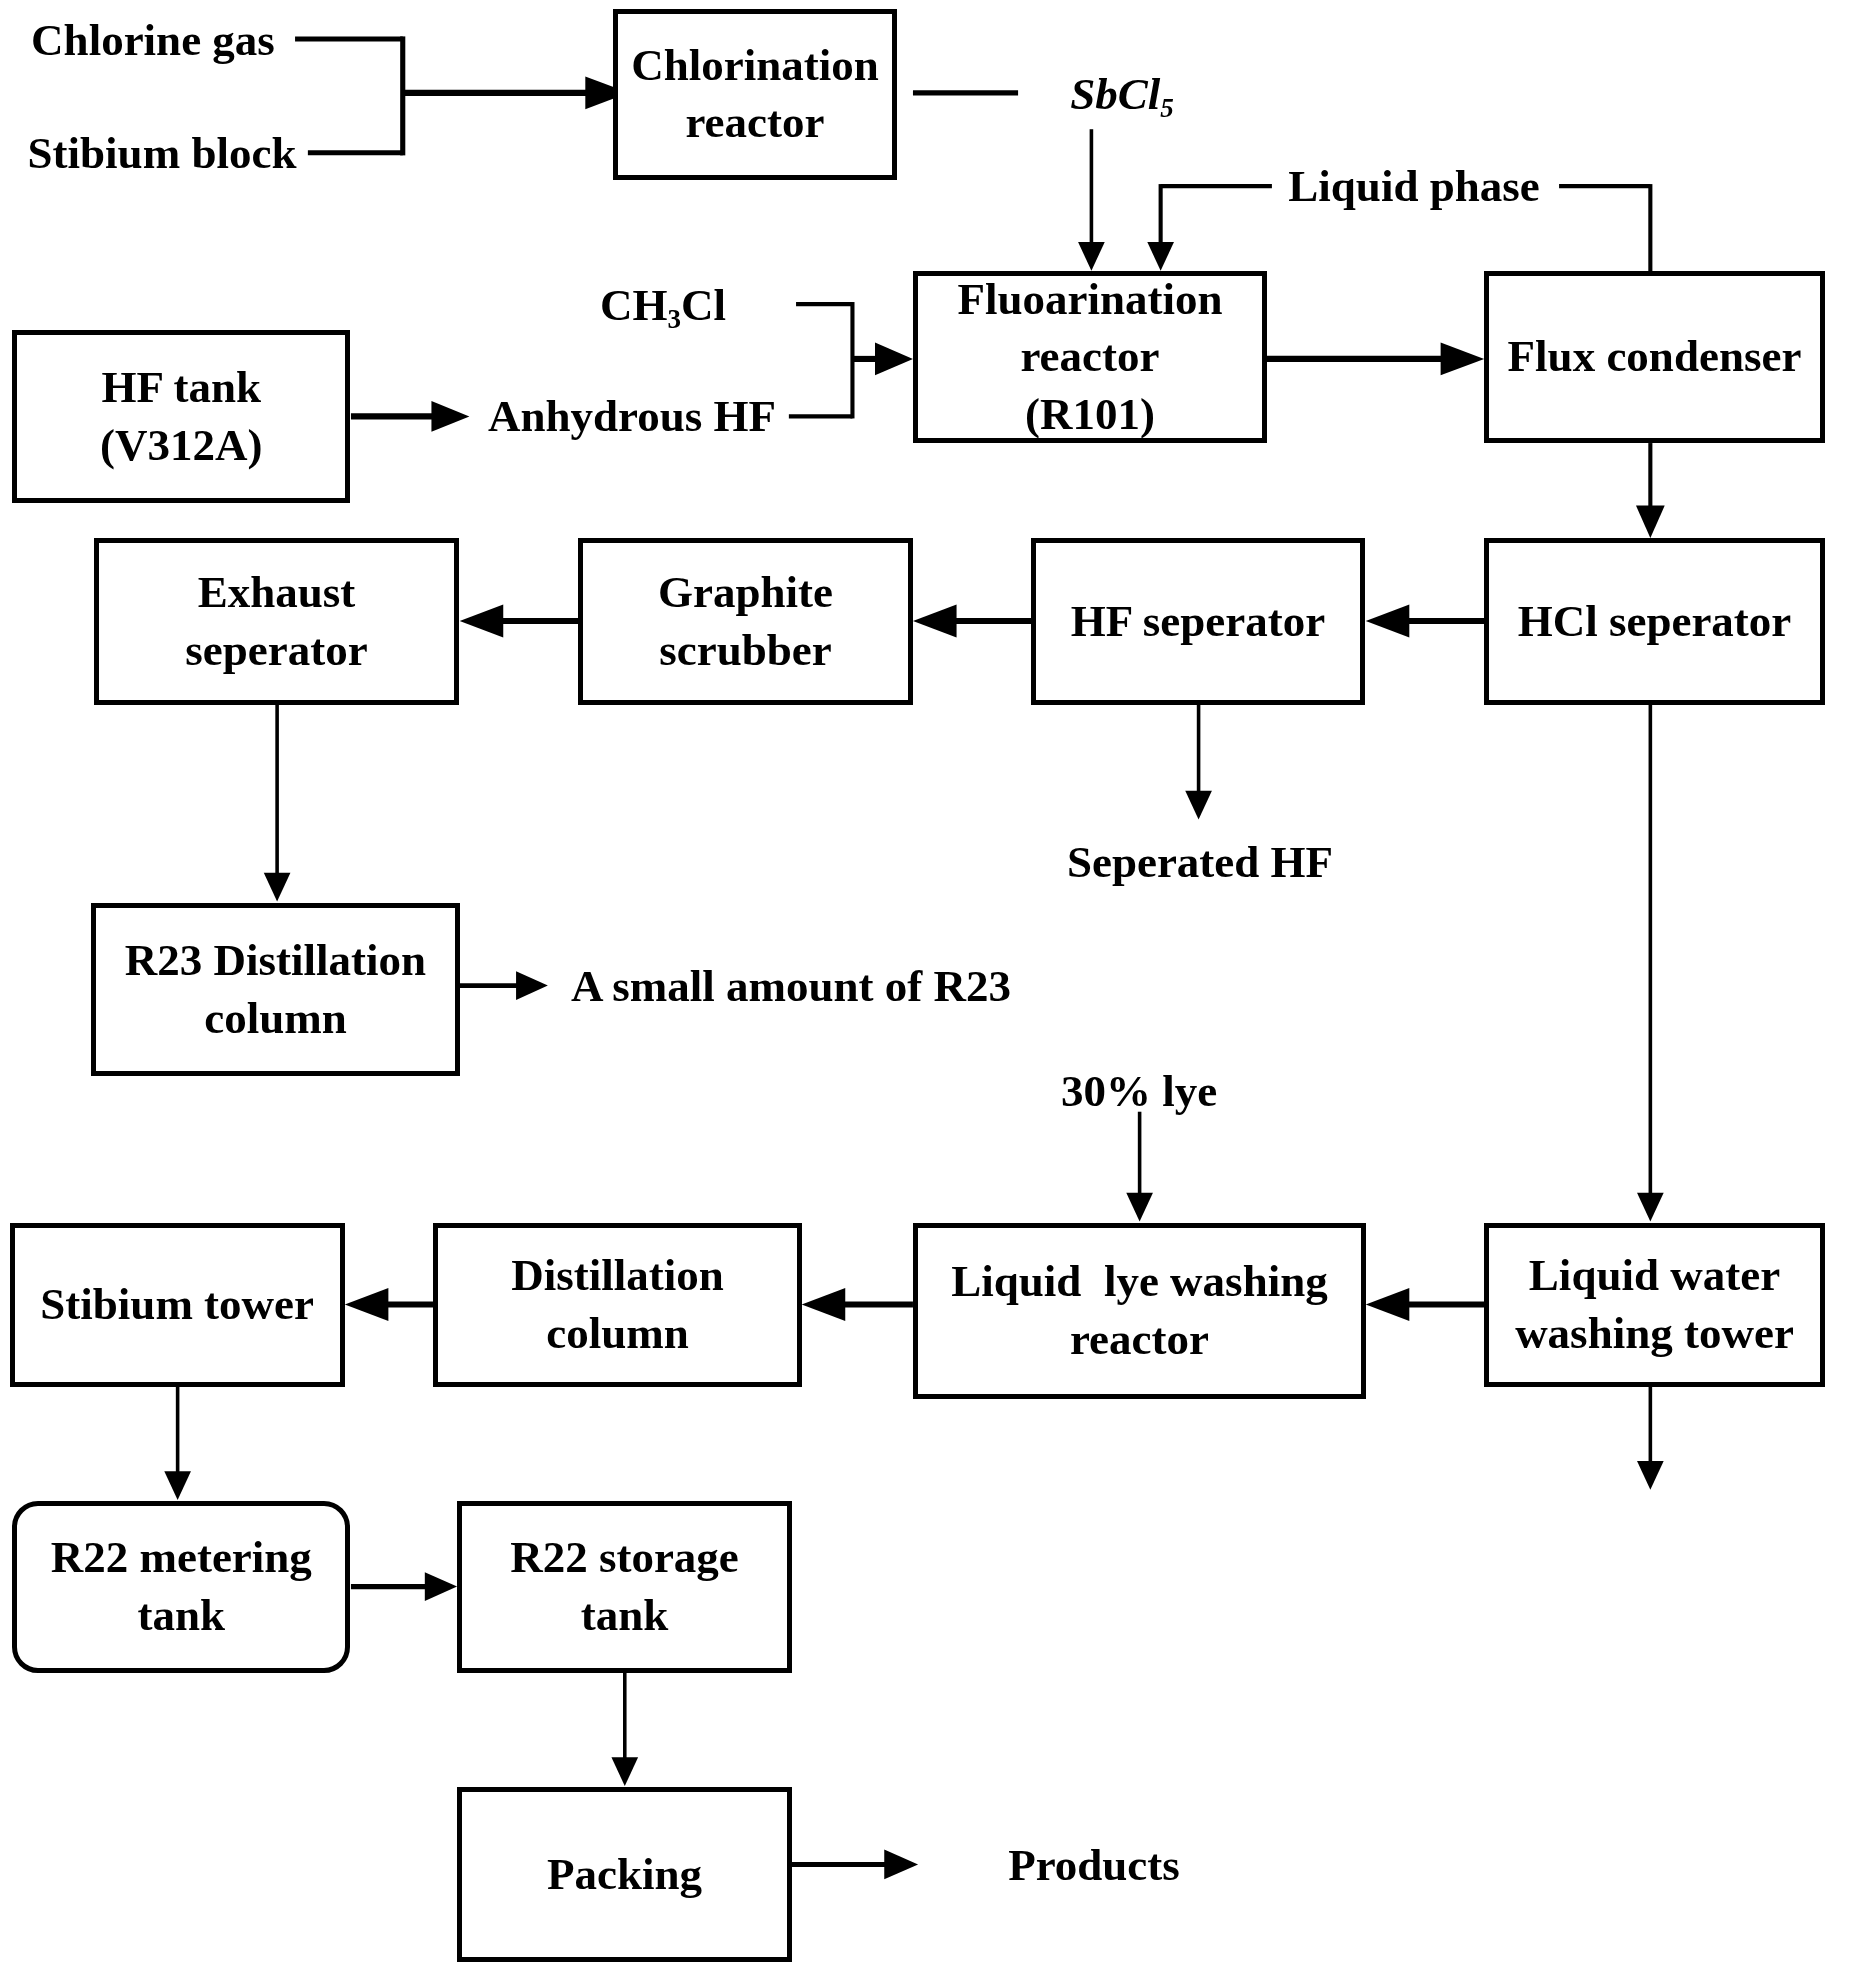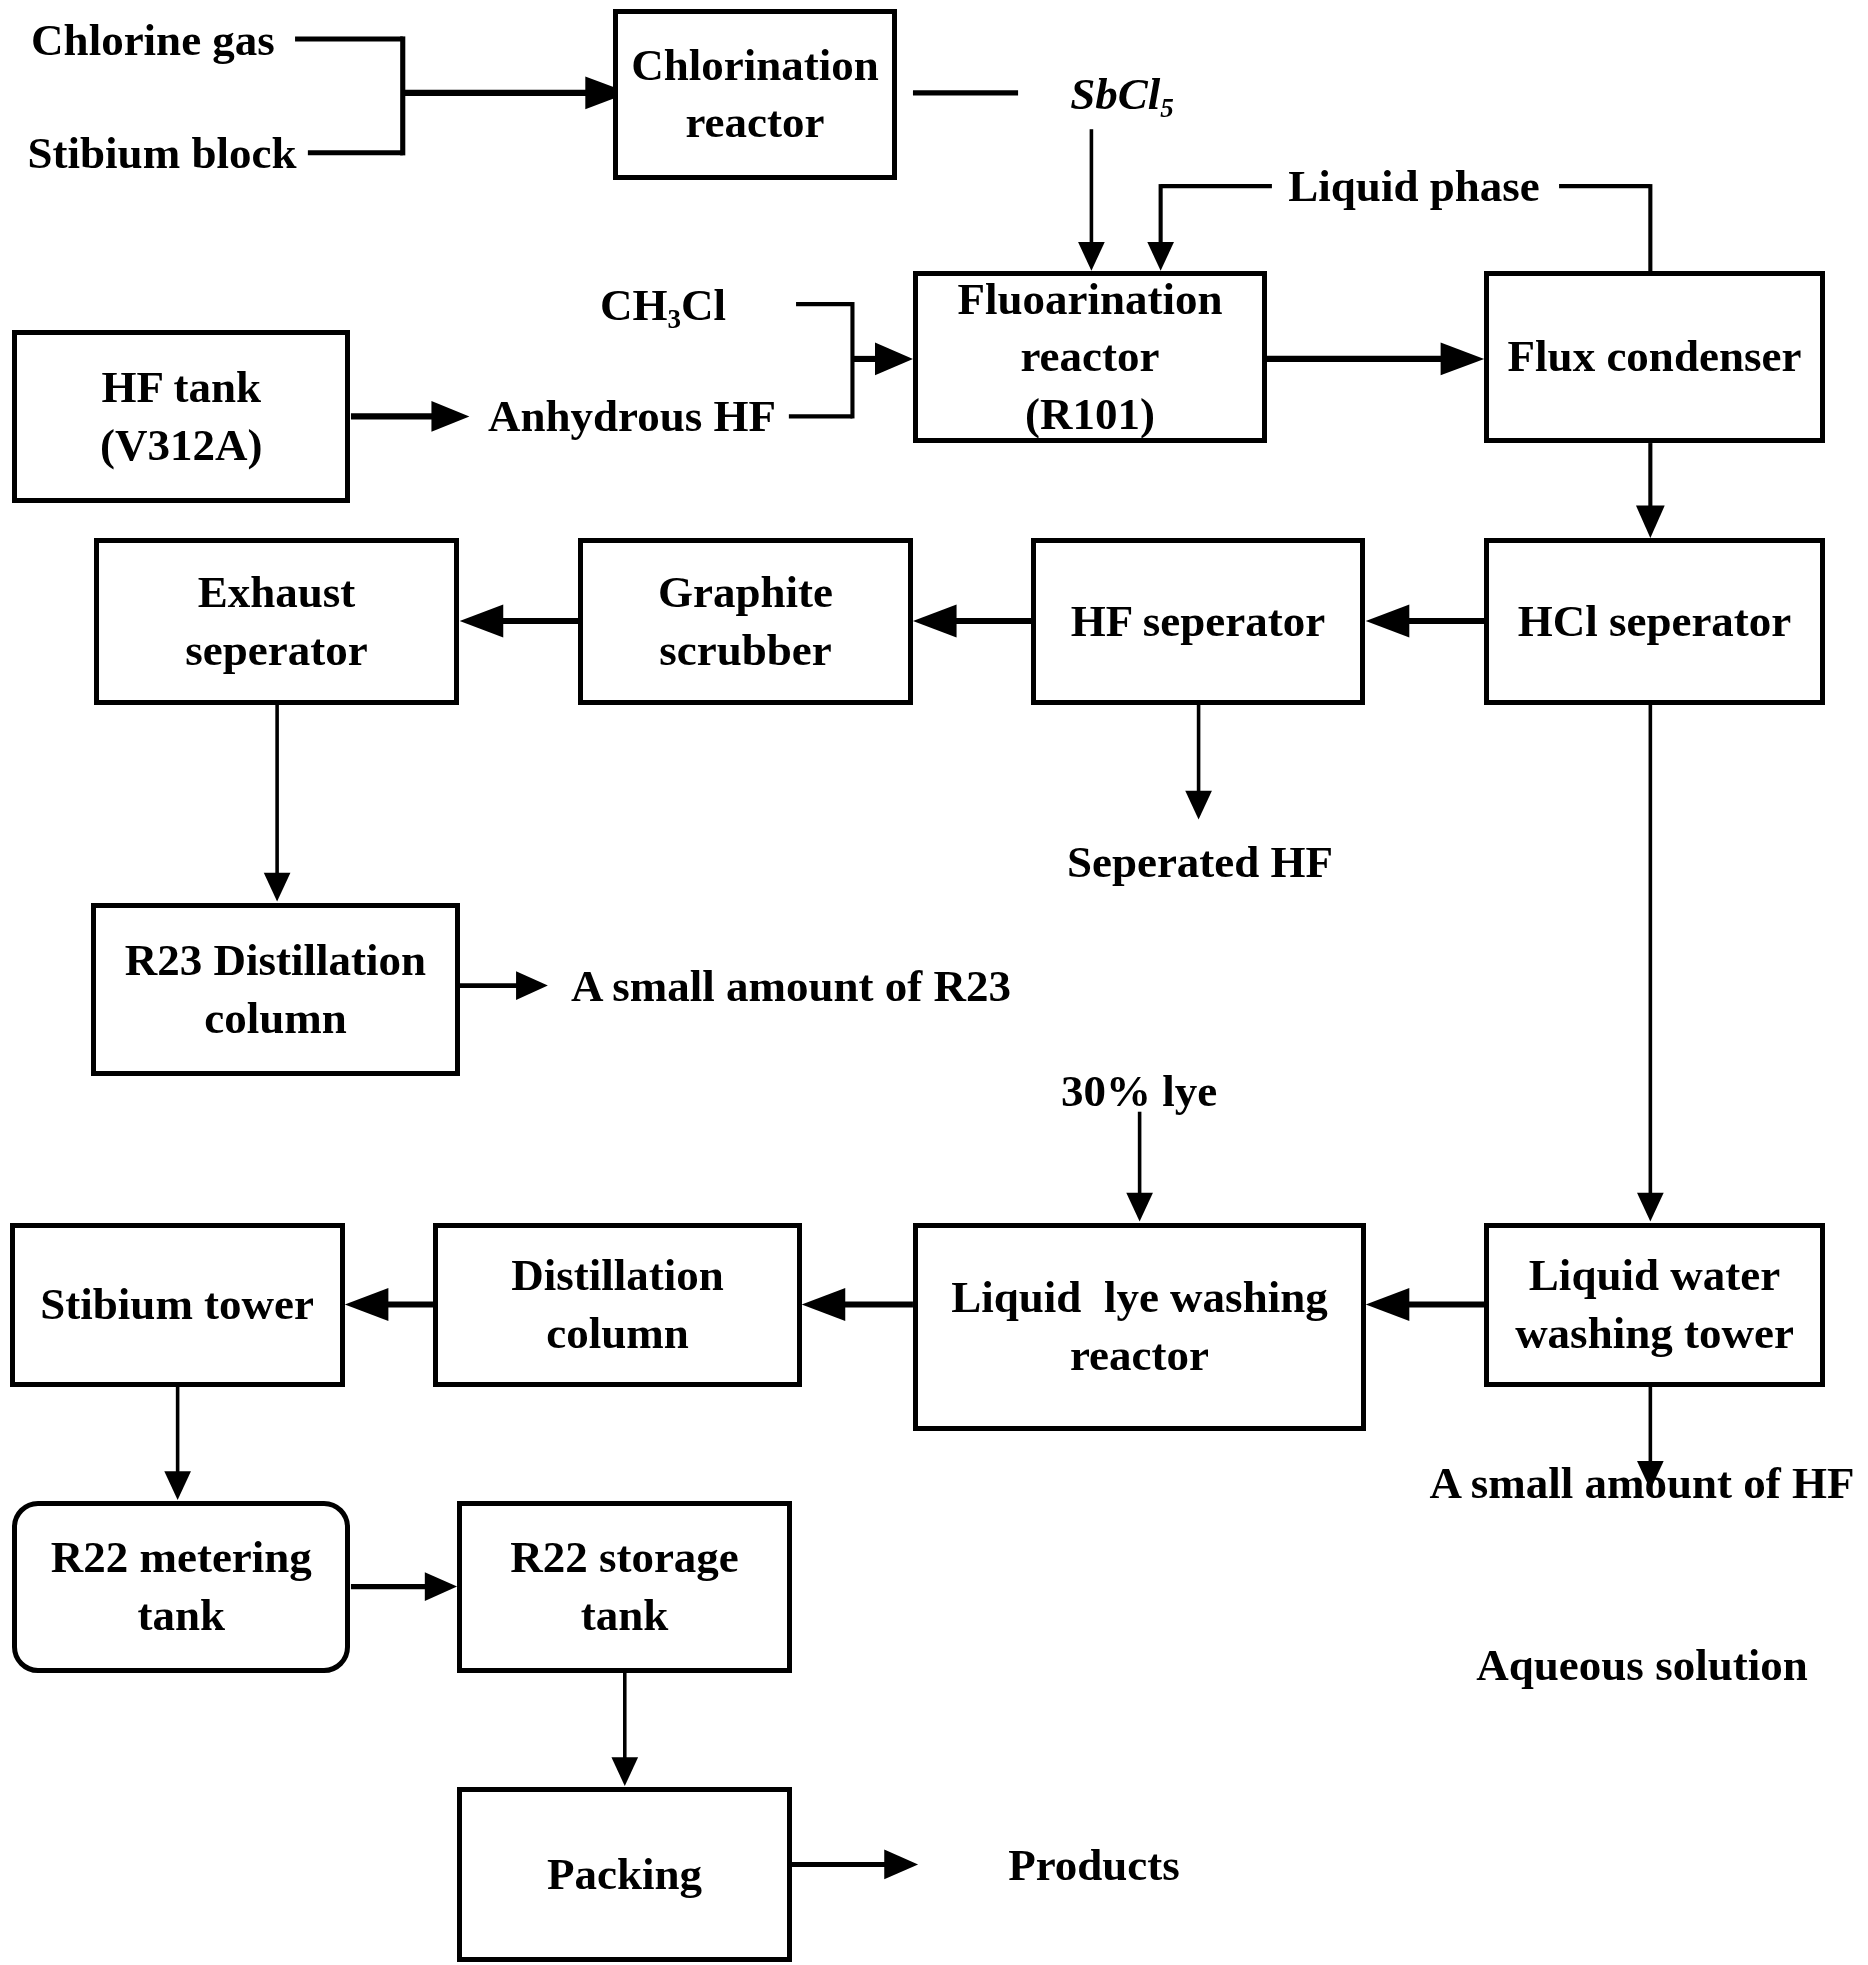--- a/index.html
+++ b/index.html
@@ -18,21 +18,21 @@
   #n-hf-tank{left:12.3px;top:330px;width:338px;height:173px;}
   #n-fluoarination{left:913px;top:271px;width:354px;height:172px;}
   #n-flux{left:1484px;top:271px;width:341px;height:172px;}
   #n-hcl{left:1484px;top:538px;width:341px;height:167px;}
   #n-hf-sep{left:1031px;top:538px;width:334px;height:167px;}
   #n-graphite{left:578px;top:538px;width:335px;height:167px;}
   #n-exhaust{left:94px;top:538px;width:365px;height:167px;}
   #n-r23{left:91px;top:903px;width:369px;height:173px;}
   #n-drying{left:9.7px;top:1223px;width:335px;height:164px;}
   #n-dist{left:433px;top:1223px;width:369px;height:164px;}
-  #n-lye-wash{left:913px;top:1223px;width:453px;height:208px;}
+  #n-lye-wash{left:913px;top:1223px;width:453px;height:176px;}
   #n-water-wash{left:1484px;top:1223px;width:341px;height:164px;}
   #n-meter{left:12.3px;top:1501px;width:338px;height:172px;border-radius:26px;}
   #n-storage{left:457px;top:1501px;width:335px;height:172px;}
   #n-packing{left:457px;top:1787px;width:335px;height:175px;}
   
   #l-chlorine-gas{left:153px;top:40px;}
   #l-stibium-block{left:162px;top:153px;}
   #l-sbcl5{left:1122px;top:95px;font-style:italic;}
   #l-liquid-phase{left:1414px;top:186px;}
   #l-ch3cl{left:663px;top:306px;}
@@ -226,20 +226,16 @@
 
   <div class="lbl" id="l-chlorine-gas">Chlorine gas</div>
   <div class="lbl" id="l-stibium-block">Stibium block</div>
   <div class="lbl" id="l-sbcl5"><span>SbCl</span><span class="sub">5</span></div>
   <div class="lbl" id="l-liquid-phase">Liquid phase</div>
   <div class="lbl" id="l-ch3cl"><span>CH</span><span class="sub">3</span><span>Cl</span></div>
   <div class="lbl" id="l-anhydrous-hf">Anhydrous HF</div>
   <div class="lbl" id="l-seperated-hf">Seperated HF</div>
   <div class="lbl" id="l-small-r23">A small amount of R23</div>
   <div class="lbl" id="l-lye">30% lye</div>
-  <div class="lbl" id="l-small-hf">
-    <div>A small amount of HF</div>
-    <div>Aqueous solution</div>
-  </div>
   <div class="lbl" id="l-products">Products</div>
 
 </div>
 
 
 </body></html>

